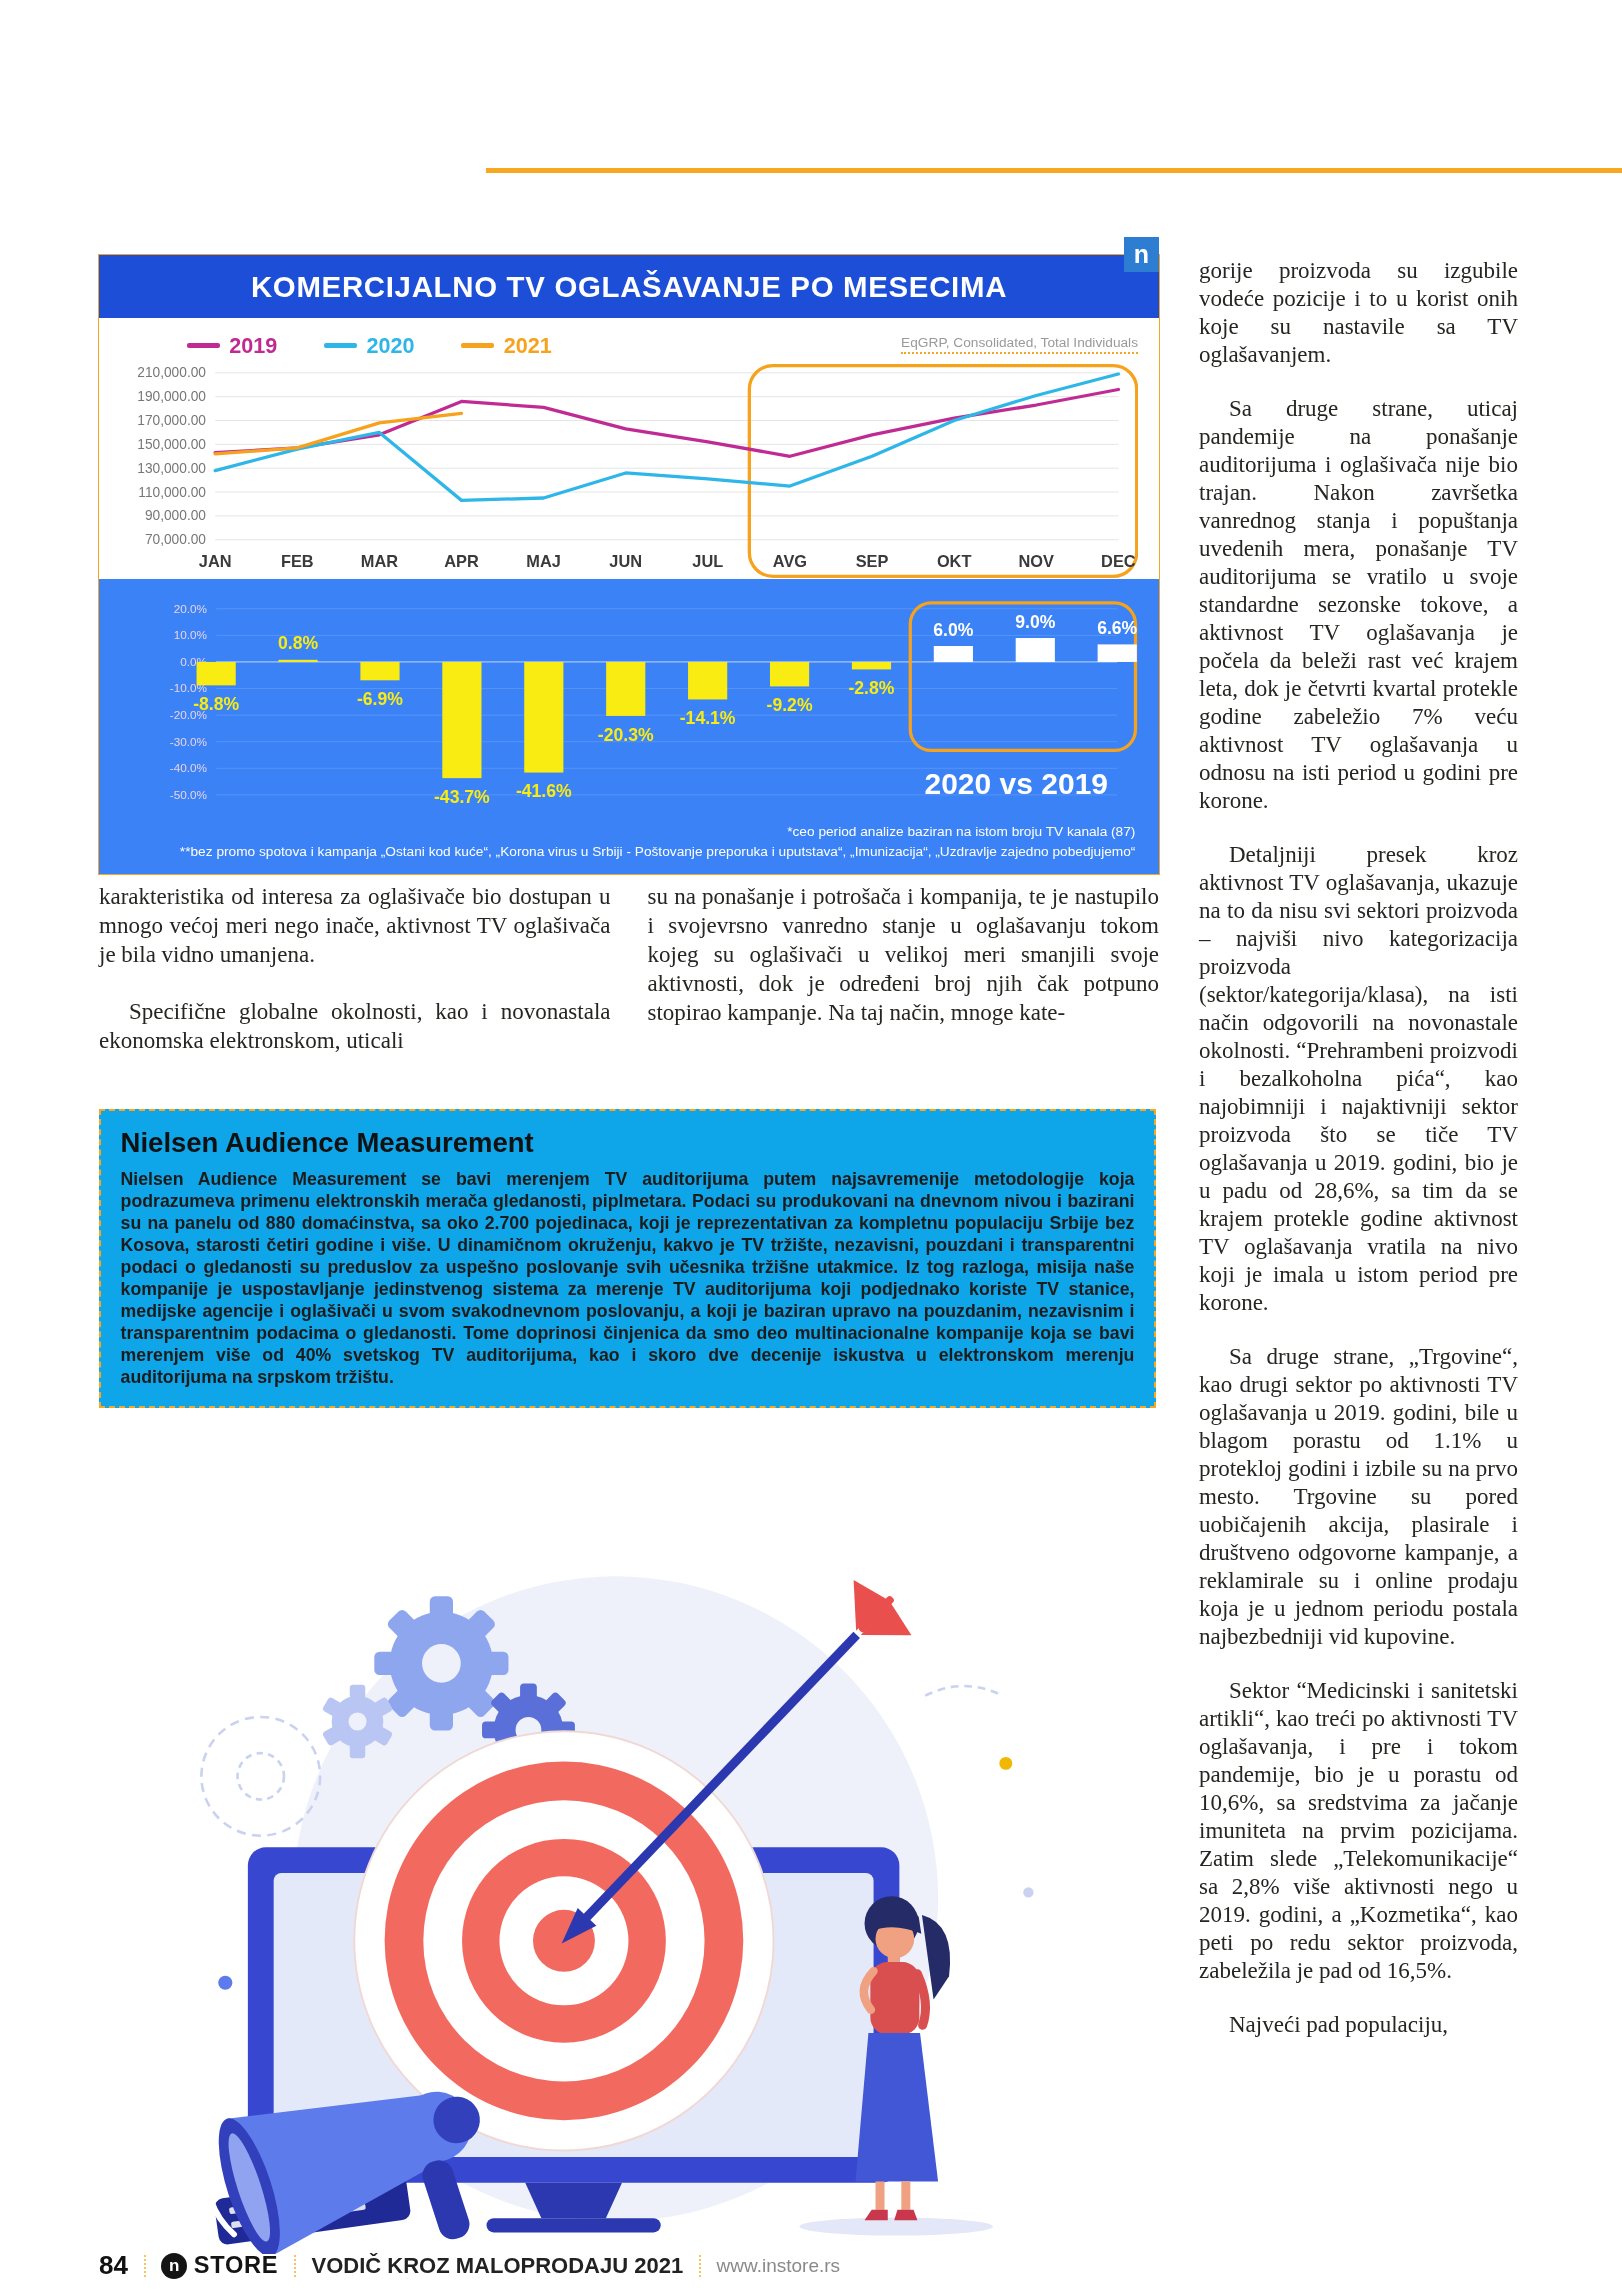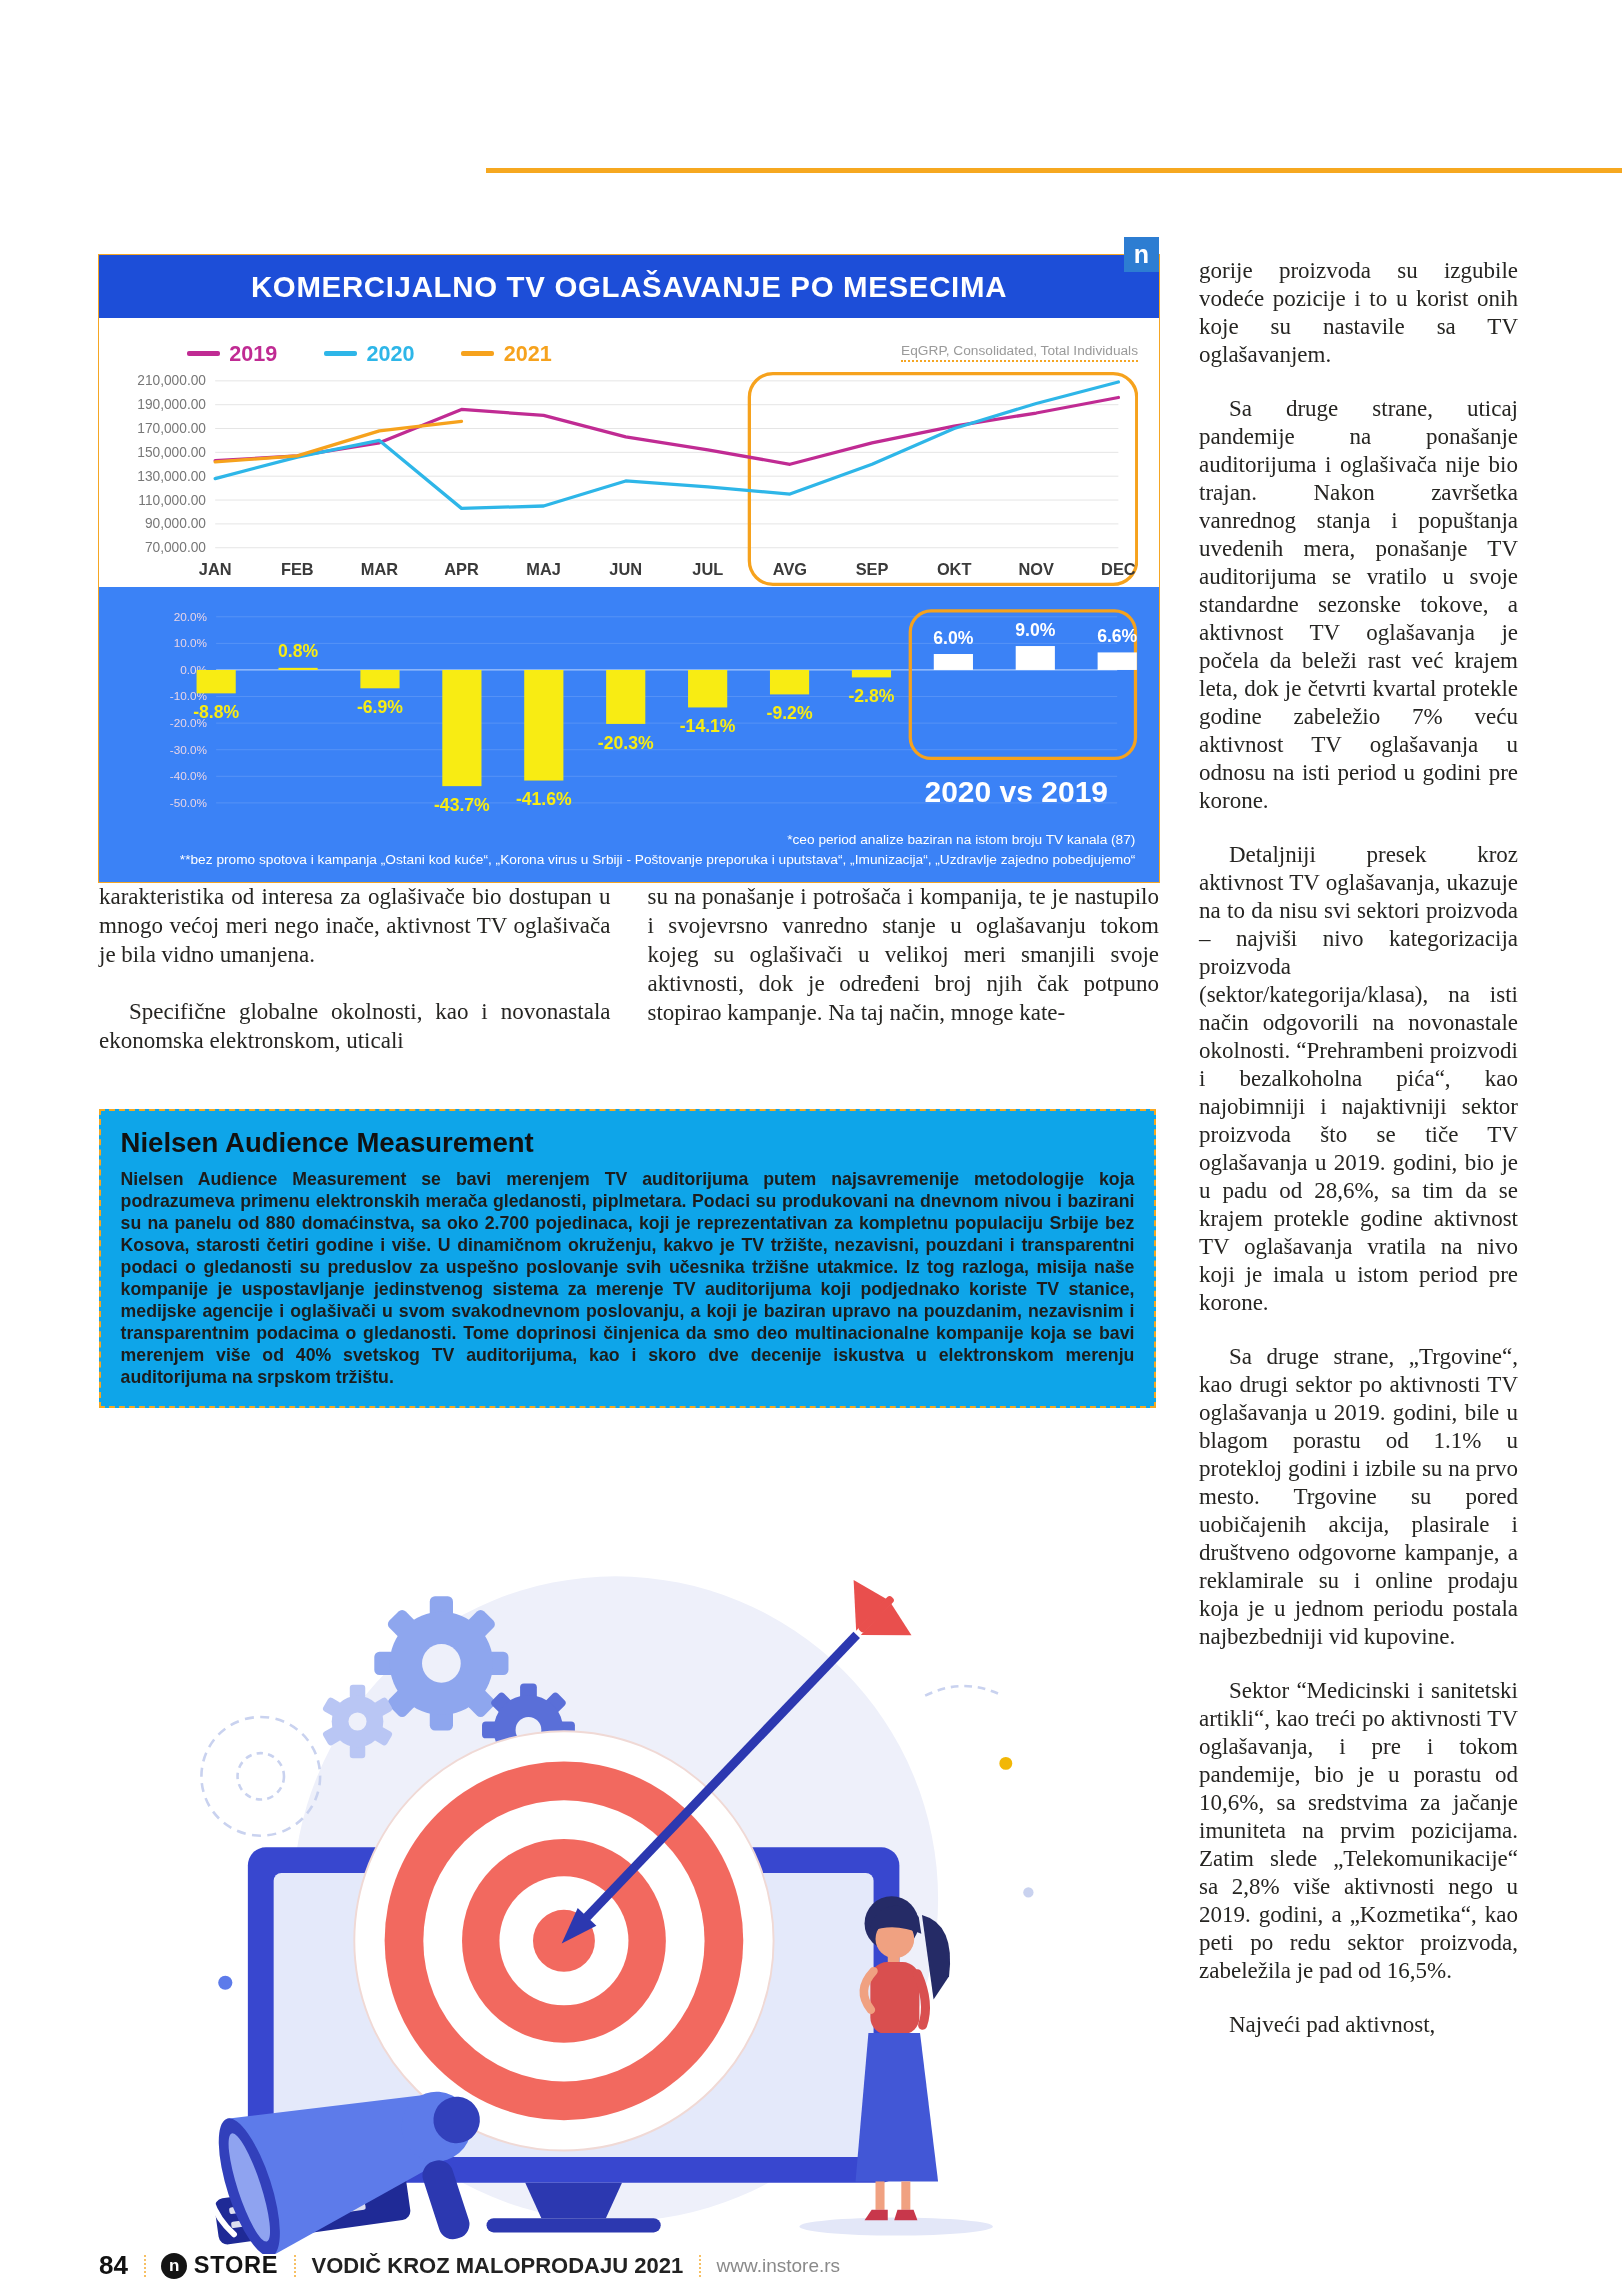--- a/index.html
+++ b/index.html
@@ -13,21 +13,21 @@
   .header-rule { position:absolute; left:486px; top:168px; width:1137px; height:5.2px; background:#f6a820; }
 
   
   .chart-block { position:absolute; left:98px; top:254px; width:1060px; border:1.3px solid #f5a623; background:#ffffff; }
   .nielsen-logo { position:absolute; top:-18.3px; right:0px; width:35px; height:35px; background:#2d7dd2;
                   color:#fff; display:flex; align-items:center; justify-content:center;
                   font:bold 25px "Liberation Sans",sans-serif; z-index:5; }
   .chart-header { height:63px; background:#1d4ed8; display:flex; align-items:center; justify-content:center; }
   .chart-header h2 { margin:0; color:#ffffff; font:bold 29.4px "Liberation Sans",sans-serif; letter-spacing:0.7px; }
 
-  .line-area { position:relative; padding-top:18px; background:#ffffff; }
+  .line-area { position:relative; padding-top:10px; background:#ffffff; }
   .line-top { position:relative; height:35px; }
   .legend { display:flex; gap:47px; margin-left:88px; align-items:center; height:100%; }
   .legend-item { display:flex; align-items:center; gap:9.2px; }
   .legend-dash { width:33px; height:4.6px; border-radius:2px; display:inline-block; }
   .legend-label { font:bold 21.6px "Liberation Sans",sans-serif; }
   .source-note { position:absolute; right:21px; top:6.5px; font:13.7px "Liberation Sans",sans-serif;
                  color:#9a9a9a; border-bottom:2px dotted #f5a623; padding-bottom:2.6px; }
   #line-svg { display:block; width:1021px; height:216px; margin:0 18.3px; }
 
   .bar-area { position:relative; background:#3b82f6; padding-top:20px;text-align:right; }
@@ -189,21 +189,21 @@
       </div>
     </div>
   </section>
 
   <aside class="right-col">
     <p class="body-p">gorije proizvoda su izgubile vodeće pozicije i to u korist onih koje su nastavile sa TV oglašavanjem.</p>
     <p class="body-p indent">Sa druge strane, uticaj pandemije na ponašanje auditorijuma i oglašivača nije bio trajan. Nakon završetka vanrednog stanja i popuštanja uvedenih mera, ponašanje TV auditorijuma se vratilo u svoje standardne sezonske tokove, a aktivnost TV oglašavanja je počela da beleži rast već krajem leta, dok je četvrti kvartal protekle godine zabeležio 7% veću aktivnost TV oglašavanja u odnosu na isti period u godini pre korone.</p>
     <p class="body-p indent">Detaljniji presek kroz aktivnost TV oglašavanja, ukazuje na to da nisu svi sektori proizvoda – najviši nivo kategorizacija proizvoda (sektor/kategorija/klasa), na isti način odgovorili na novonastale okolnosti. “Prehrambeni proizvodi i bezalkoholna pića“, kao najobimniji i najaktivniji sektor proizvoda što se tiče TV oglašavanja u 2019. godini, bio je u padu od 28,6%, sa tim da se krajem protekle godine aktivnost TV oglašavanja vratila na nivo koji je imala u istom period pre korone.</p>
     <p class="body-p indent">Sa druge strane, „Trgovine“, kao drugi sektor po aktivnosti TV oglašavanja u 2019. godini, bile u blagom porastu od 1.1% u protekloj godini i izbile su na prvo mesto. Trgovine su pored uobičajenih akcija, plasirale i društveno odgovorne kampanje, a reklamirale su i online prodaju koja je u jednom periodu postala najbezbedniji vid kupovine.</p>
     <p class="body-p indent">Sektor “Medicinski i sanitetski artikli“, kao treći po aktivnosti TV oglašavanja, i pre i tokom pandemije, bio je u porastu od 10,6%, sa sredstvima za jačanje imuniteta na prvim pozicijama. Zatim slede „Telekomunikacije“ sa 2,8% više aktivnosti nego u 2019. godini, a „Kozmetika“, kao peti po redu sektor proizvoda, zabeležila je pad od 16,5%.</p>
-    <p class="body-p indent">Najveći pad aktivnost,</p>
+    <p class="body-p indent">Najveći pad populaciju,</p>
   </aside>
 
   <section class="three-cols">
     <div class="col">
       <p class="body-p">karakteristika od interesa za oglašivače bio dostupan u mnogo većoj meri nego inače, aktivnost TV oglašivača je bila vidno umanjena.</p>
       <p class="body-p indent">Specifične globalne okolnosti, kao i novonastala ekonomska elektronskom, uticali</p>
     </div>
     <div class="col">
       <p class="body-p">su na ponašanje i potrošača i kompanija, te je nastupilo i svojevrsno vanredno stanje u oglašavanju tokom kojeg su oglašivači u velikoj meri smanjili svoje aktivnosti, dok je određeni broj njih čak potpuno stopirao kampanje. Na taj način, mnoge kate-</p>
     </div>

